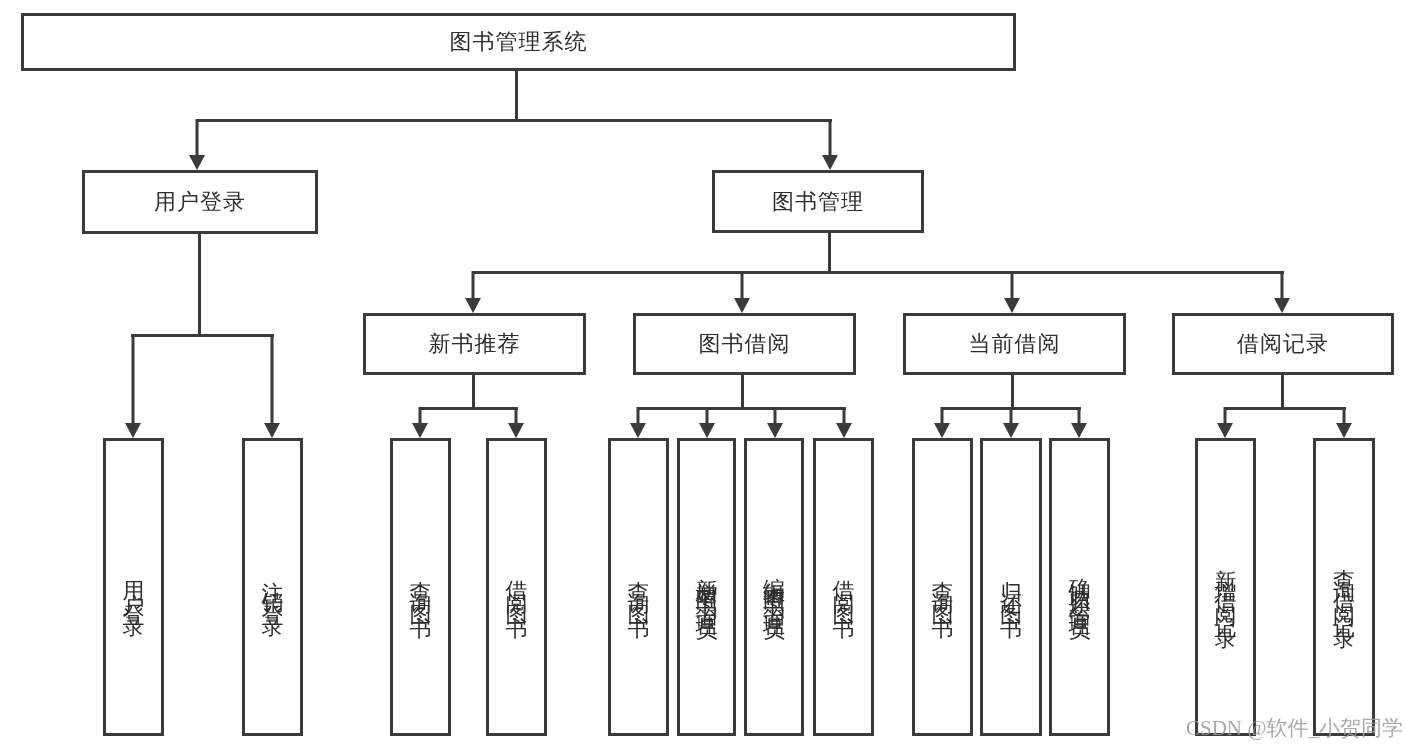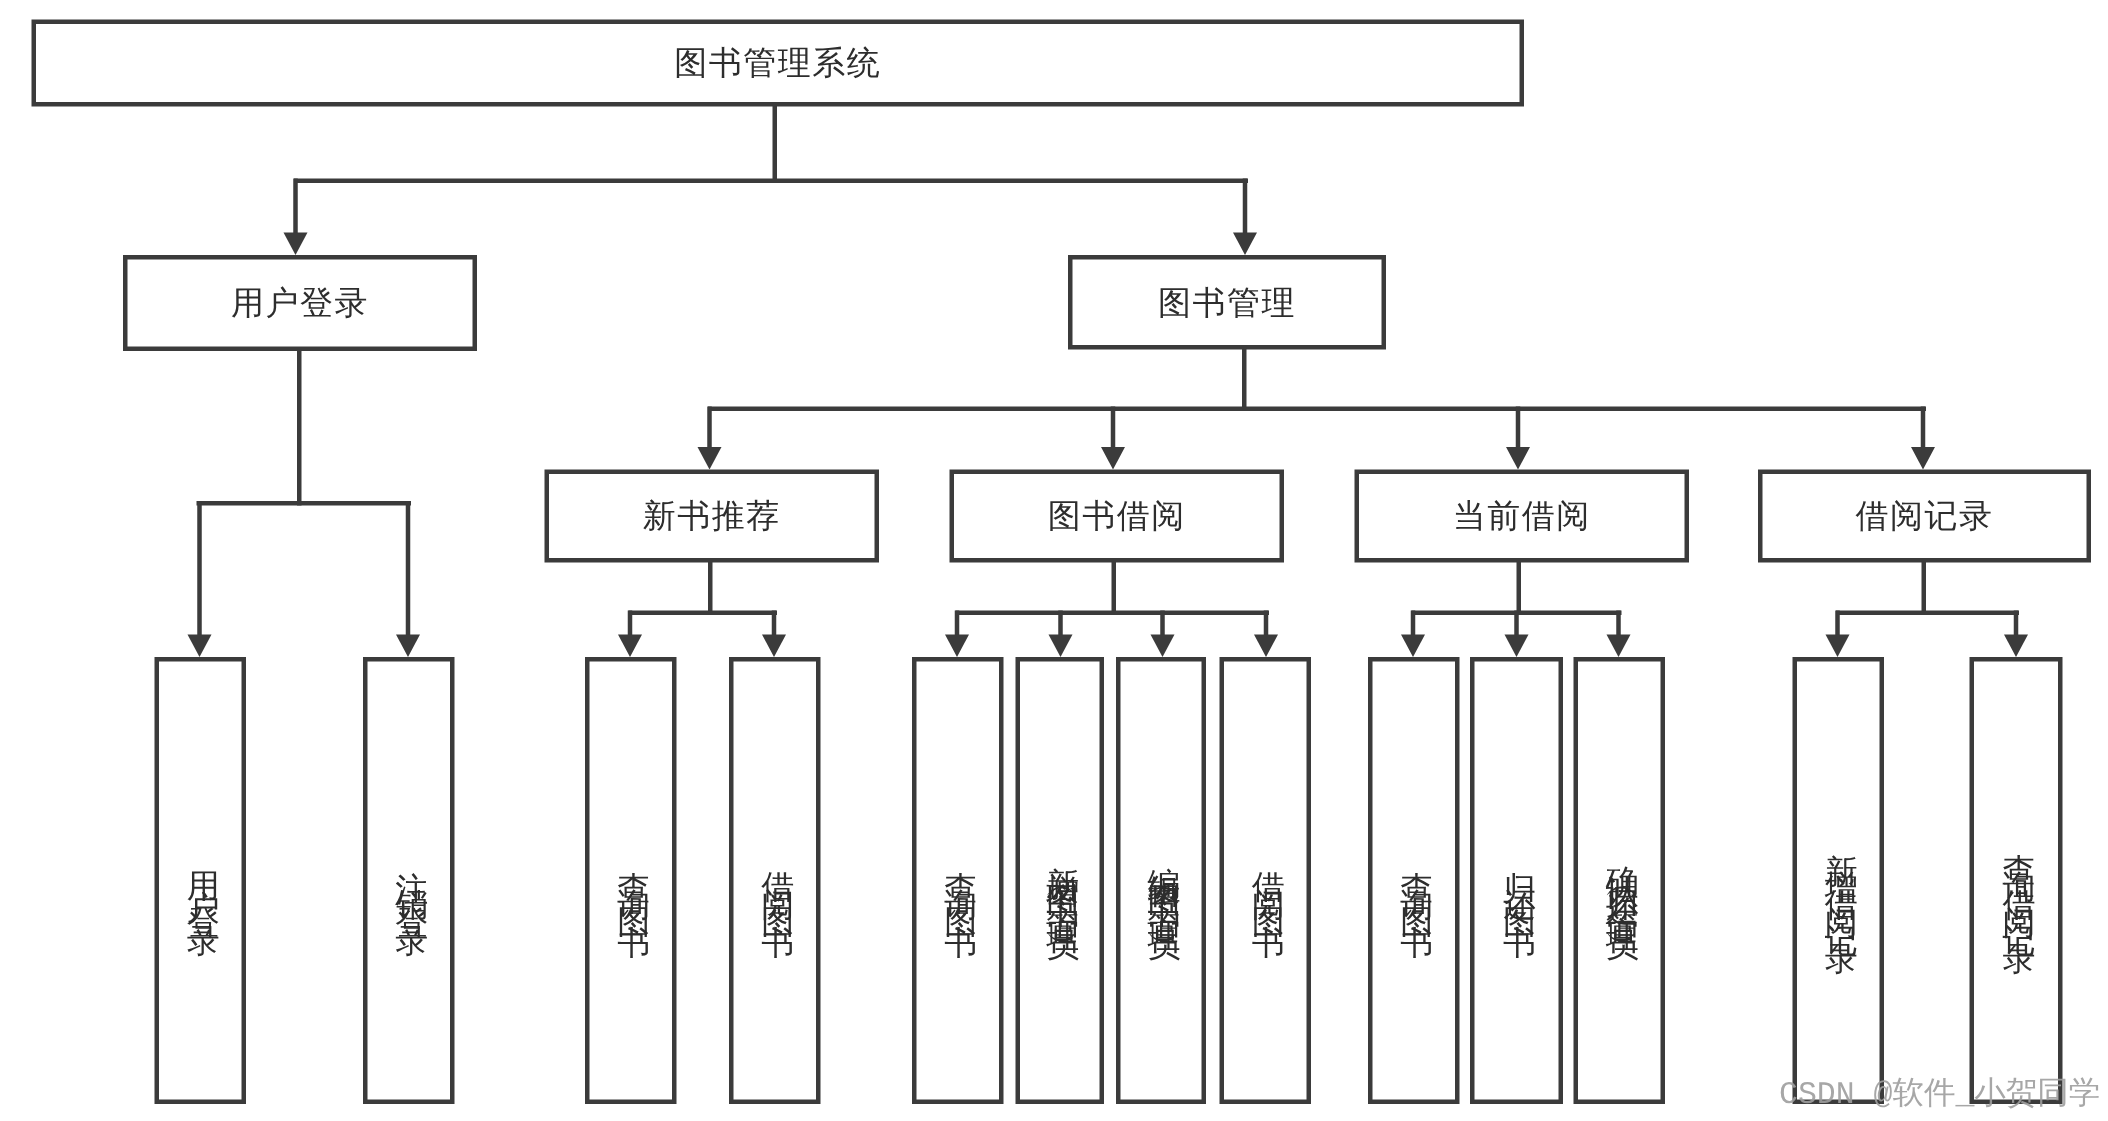--- a/index.html
+++ b/index.html
@@ -1,20 +1,20 @@
 <!DOCTYPE html>
 <html><head>
 <meta charset="utf-8">
 <style>
   html,body{margin:0;padding:0;background:#ffffff;}
   #canvas{
     position:relative;
     width:1405px;height:747px;
     background:#ffffff;
-    font-family:Liberation Mono, monospace;
+    font-family:Liberation Serif, serif;
     color:#2d2d2d;
     overflow:hidden;
   }
   
   .hbox{
     position:absolute;
     box-sizing:border-box;
     border:3px solid #3b3b3b;
     background:#ffffff;
     display:flex;align-items:center;justify-content:center;

